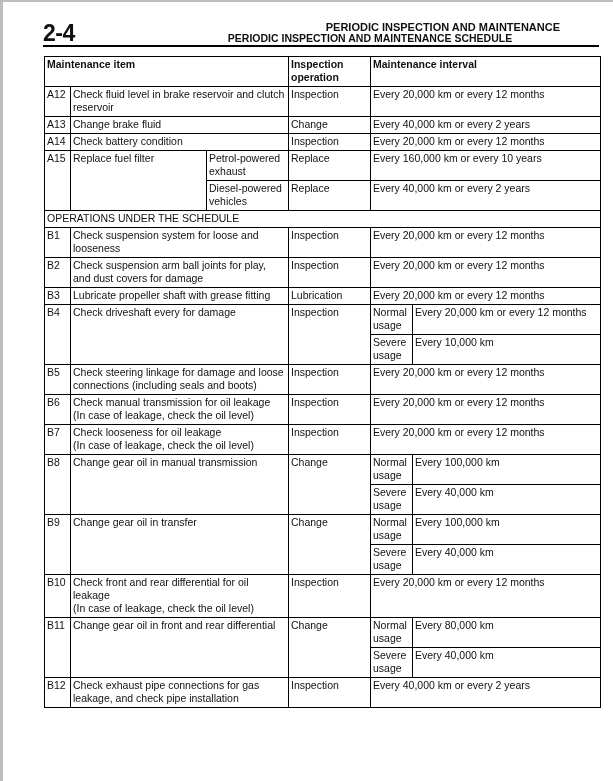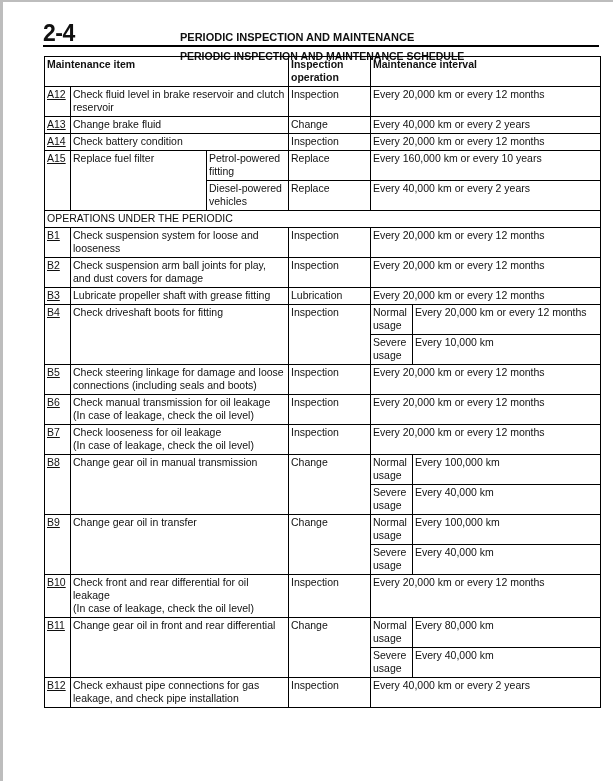--- a/index.html
+++ b/index.html
@@ -3,33 +3,33 @@
 <meta charset="utf-8">
 <style>
   html, body { margin:0; padding:0; }
   body {
     width:613px; height:781px; background:#ffffff; position:relative; overflow:hidden;
     font-family:"Liberation Sans", sans-serif; color:#111;
   }
   .top-edge { position:absolute; left:0; top:0; width:613px; height:2px; background:#bdbdbd; }
   .left-edge { position:absolute; left:0; top:0; width:3px; height:781px; background:#bdbdbd; }
   .page-num { position:absolute; left:43px; top:20px; font-size:23px; font-weight:bold; letter-spacing:-0.5px; }
-  .head1 { position:absolute; left:180px; width:380px; text-align:left; top:31px; font-size:11px; font-weight:bold; }
-  .head2 { position:absolute; left:180px; width:380px; top:50px; font-size:10.5px; font-weight:bold; }
+  .head1 { position:absolute; left:180px; width:380px; text-align:right; top:21px; font-size:11px; font-weight:bold; }
+  .head2 { position:absolute; left:180px; width:380px; text-align:center; top:32px; font-size:10.5px; font-weight:bold; }
   .head-rule { position:absolute; left:43px; top:45px; width:556px; height:2px; background:#000; }
 
   table.sched {
     position:absolute; left:44px; top:56px; width:556px;
     border-collapse:collapse; table-layout:fixed; font-size:10.5px; line-height:13px;
   }
   table.sched td, table.sched th {
     border:1px solid #000; padding:1px 2px 2px 2px; vertical-align:top; text-align:left; font-weight:normal;
   }
   table.sched th { font-weight:bold;margin-top:21px; }
-  td.id { padding-left:1px;text-decoration:underline; }
+  td.id { padding-left:1px; }
   td.section { font-weight:bold; }
 </style>
 </head>
 <body>
 
 <div class="top-edge"></div>
 <div class="left-edge"></div>
 
 <div class="page-num">2-4</div>
 <div class="head1">PERIODIC INSPECTION AND MAINTENANCE</div>
@@ -67,31 +67,31 @@
       </tr>
       <tr>
         <td class="id">A14</td>
         <td colspan="2"><span>Check battery condition</span></td>
         <td>Inspection</td>
         <td colspan="2">Every 20,000 km or every 12 months</td>
       </tr>
       <tr>
         <td rowspan="2" class="id">A15</td>
         <td rowspan="2">Replace fuel filter</td>
-        <td>Petrol-powered fitting</td>
+        <td>Petrol-powered exhaust</td>
         <td>Replace</td>
         <td colspan="2">Every 160,000 km or every 10 years</td>
       </tr>
       <tr>
         <td>Diesel-powered vehicles</td>
         <td>Replace</td>
         <td colspan="2">Every 40,000 km or every 2 years</td>
       </tr>
       <tr>
-        <td colspan="6" class="section">OPERATIONS UNDER THE PERIODIC</td>
+        <td colspan="6" class="section">OPERATIONS UNDER THE SCHEDULE</td>
       </tr>
       <tr>
         <td class="id">B1</td>
         <td colspan="2"><span>Check suspension system for loose and looseness</span></td>
         <td>Inspection</td>
         <td colspan="2">Every 20,000 km or every 12 months</td>
       </tr>
       <tr>
         <td class="id">B2</td>
         <td colspan="2"><span>Check suspension arm ball joints for play, and dust covers for damage</span></td>
@@ -99,21 +99,21 @@
         <td colspan="2">Every 20,000 km or every 12 months</td>
       </tr>
       <tr>
         <td class="id">B3</td>
         <td colspan="2"><span>Lubricate propeller shaft with grease fitting</span></td>
         <td>Lubrication</td>
         <td colspan="2">Every 20,000 km or every 12 months</td>
       </tr>
       <tr>
         <td rowspan="2" class="id">B4</td>
-        <td colspan="2" rowspan="2"><span>Check driveshaft boots for fitting</span></td>
+        <td colspan="2" rowspan="2"><span>Check driveshaft every for damage</span></td>
         <td rowspan="2">Inspection</td>
         <td>Normal usage</td>
         <td>Every 20,000 km or every 12 months</td>
       </tr>
       <tr>
         <td>Severe usage</td>
         <td>Every 10,000 km</td>
       </tr>
       <tr>
         <td class="id">B5</td>

